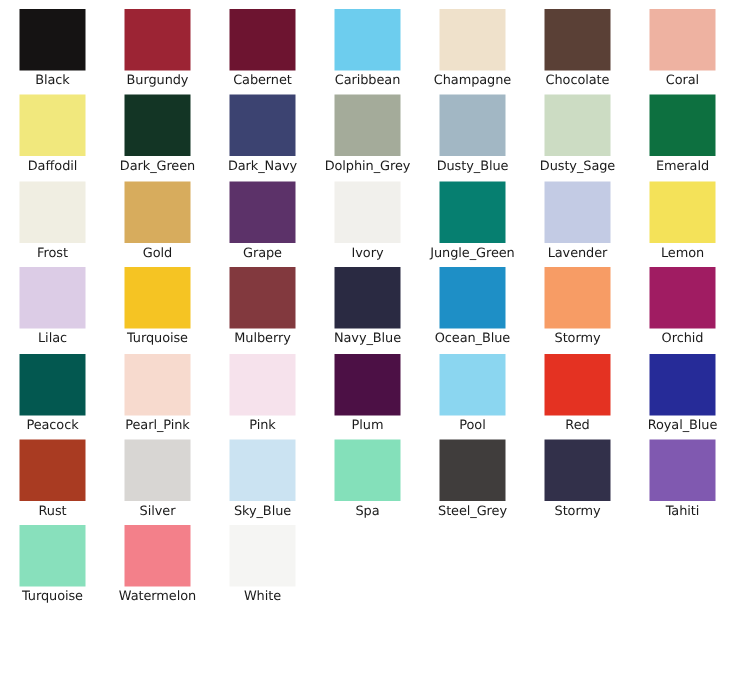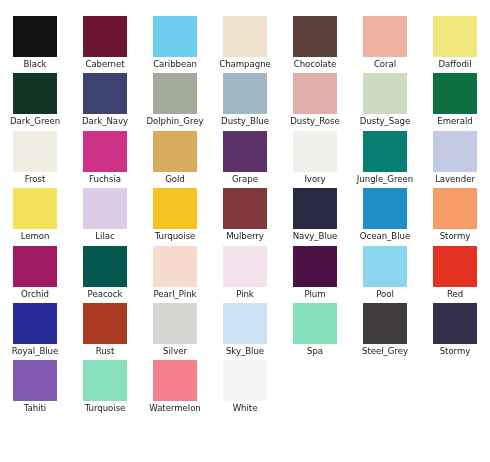--- a/index.html
+++ b/index.html
@@ -13,21 +13,21 @@
     font-family: "DejaVu Sans", sans-serif;
     overflow: hidden;
   }
 
   #swatch-grid {
     display: grid;
     grid-template-columns: repeat(7, 70px);
     grid-auto-rows: 57.4px;
     width: 490px;
     box-sizing: border-box;
-    padding-top: 16px;
+    padding-top: 6px;
   }
 
   .swatch-cell {
     display: flex;
     flex-direction: column;
     align-items: center;
     justify-content: flex-start;
     width: 70px;
     box-sizing: border-box;
   }
@@ -52,20 +52,24 @@
 </style>
 </head>
 <body>
 
 <div id="swatch-grid">
     <div class="swatch-cell">
       <div class="swatch-chip" title="Black" style="background-color: rgb(21, 19, 19);"></div>
       <div class="swatch-label">Black</div>
     </div>
     <div class="swatch-cell">
+      <div class="swatch-chip" title="Burgundy" style="background-color: rgb(156, 36, 52);"></div>
+      <div class="swatch-label">Burgundy</div>
+    </div>
+    <div class="swatch-cell">
       <div class="swatch-chip" title="Cabernet" style="background-color: rgb(109, 20, 48);"></div>
       <div class="swatch-label">Cabernet</div>
     </div>
     <div class="swatch-cell">
       <div class="swatch-chip" title="Caribbean" style="background-color: rgb(109, 205, 238);"></div>
       <div class="swatch-label">Caribbean</div>
     </div>
     <div class="swatch-cell">
       <div class="swatch-chip" title="Champagne" style="background-color: rgb(239, 225, 203);"></div>
       <div class="swatch-label">Champagne</div>
@@ -92,40 +96,32 @@
     </div>
     <div class="swatch-cell">
       <div class="swatch-chip" title="Dolphin_Grey" style="background-color: rgb(164, 171, 154);"></div>
       <div class="swatch-label">Dolphin_Grey</div>
     </div>
     <div class="swatch-cell">
       <div class="swatch-chip" title="Dusty_Blue" style="background-color: rgb(162, 183, 196);"></div>
       <div class="swatch-label">Dusty_Blue</div>
     </div>
     <div class="swatch-cell">
-      <div class="swatch-chip" title="Dusty_Rose" style="background-color: rgb(225, 175, 169);"></div>
-      <div class="swatch-label">Dusty_Rose</div>
-    </div>
-    <div class="swatch-cell">
       <div class="swatch-chip" title="Dusty_Sage" style="background-color: rgb(204, 220, 195);"></div>
       <div class="swatch-label">Dusty_Sage</div>
     </div>
     <div class="swatch-cell">
       <div class="swatch-chip" title="Emerald" style="background-color: rgb(13, 112, 64);"></div>
       <div class="swatch-label">Emerald</div>
     </div>
     <div class="swatch-cell">
       <div class="swatch-chip" title="Frost" style="background-color: rgb(240, 238, 226);"></div>
       <div class="swatch-label">Frost</div>
     </div>
     <div class="swatch-cell">
-      <div class="swatch-chip" title="Fuchsia" style="background-color: rgb(206, 50, 135);"></div>
-      <div class="swatch-label">Fuchsia</div>
-    </div>
-    <div class="swatch-cell">
       <div class="swatch-chip" title="Gold" style="background-color: rgb(215, 172, 93);"></div>
       <div class="swatch-label">Gold</div>
     </div>
     <div class="swatch-cell">
       <div class="swatch-chip" title="Grape" style="background-color: rgb(92, 50, 105);"></div>
       <div class="swatch-label">Grape</div>
     </div>
     <div class="swatch-cell">
       <div class="swatch-chip" title="Ivory" style="background-color: rgb(241, 240, 236);"></div>
       <div class="swatch-label">Ivory</div>

